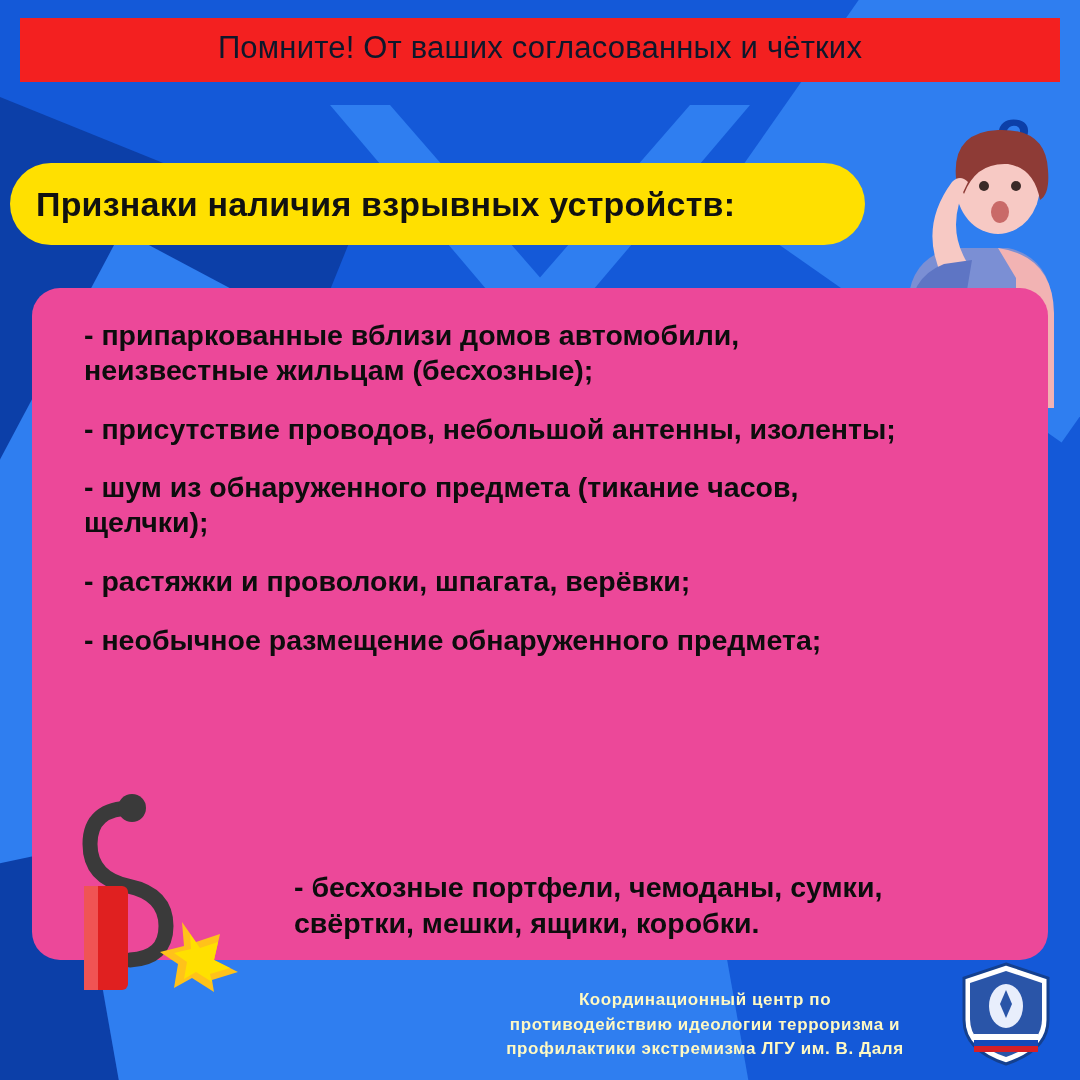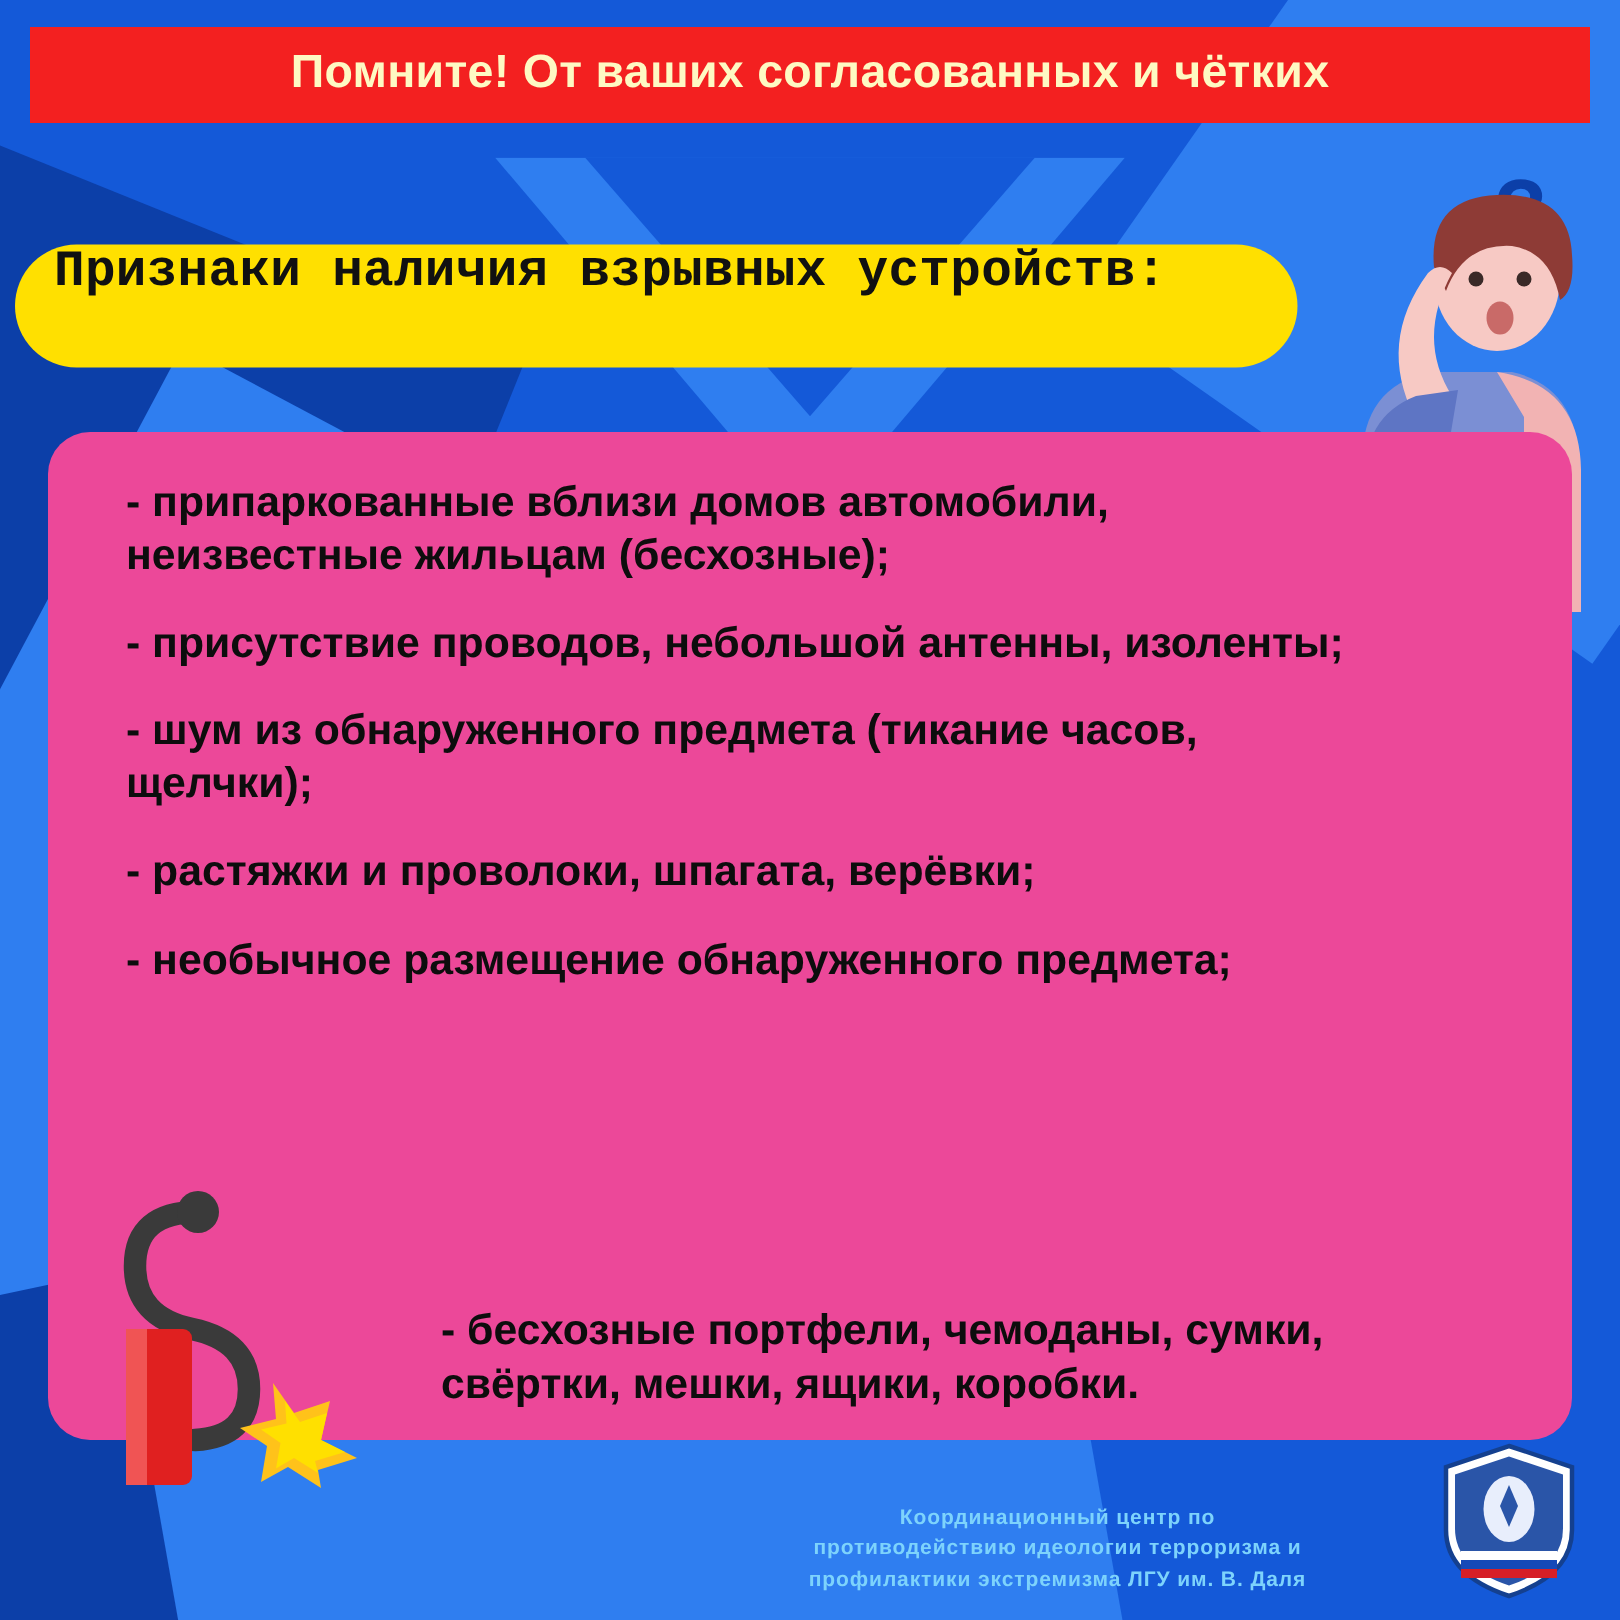--- a/index.html
+++ b/index.html
@@ -67,39 +67,38 @@
   
   .red-banner {
     position: absolute;
     left: 20px; top: 18px;
     width: 1040px;
     background: #f32020;
     padding: 10px 20px 14px;
     text-align: center;
   }
   .red-banner .line {
-    color: #fef9c3;
+    color: #0f172a;
     font-size: 31px;
-    font-weight: bold;
+    font-weight: normal;
     line-height: 1.28;
     letter-spacing: 0.2px;
     white-space: nowrap;
   }
 
   
   .yellow-pill {
     position: absolute;
     left: 10px; top: 163px;
     width: 855px;
     height: 82px;
     background: #ffe000;
     border-radius: 41px;
     display: flex;
-    align-items: flex-start;
-    font-family: Liberation Mono, monospace;
+    align-items: center;
   }
   .yellow-pill .txt {
     margin-left: 26px;
     font-size: 34px;
     font-weight: bold;
     color: #111111;
     letter-spacing: 0.2px;
   }
 
   
@@ -135,22 +134,22 @@
     line-height: 1.25;
     white-space: pre-line;
   }
 
   
   .footer {
     position: absolute;
     left: 470px; bottom: 18px;
     width: 470px;
     text-align: center;
-    color: #7dd3fc;
-    font-size: 14px;
+    color: #fef9c3;
+    font-size: 17px;
     font-weight: bold;
     line-height: 1.45;
     letter-spacing: 0.6px;
     white-space: pre-line;
   }
   .emblem {
     position: absolute;
     right: 28px; bottom: 14px;
     width: 92px; height: 104px;
   }

